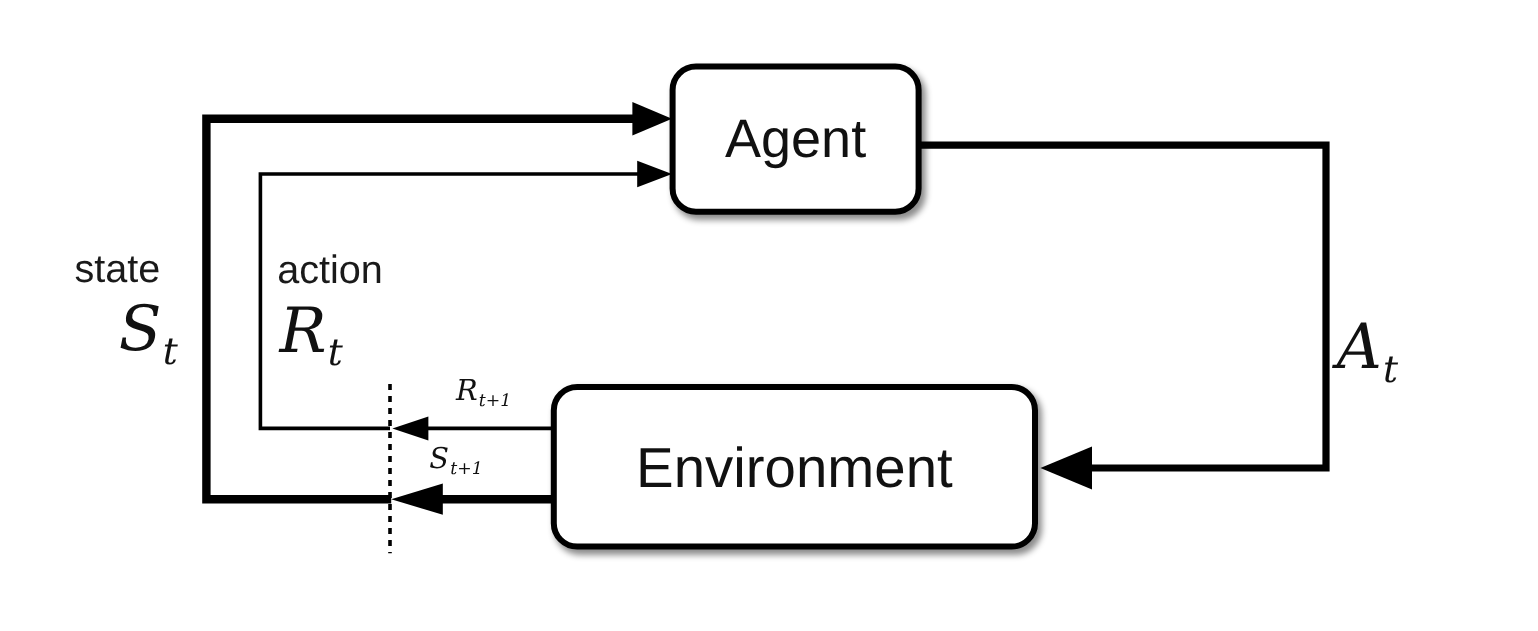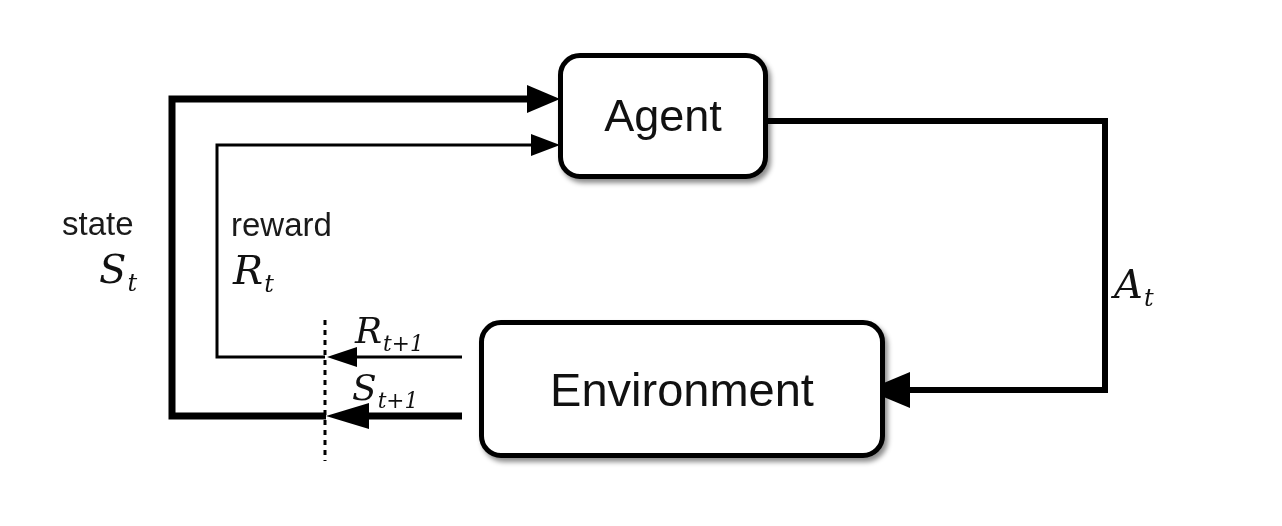--- a/index.html
+++ b/index.html
@@ -38,48 +38,47 @@
     width: 210px;
     height: 126px;
     font-size: 45px;
   }
   .node.environment {
     left: 459px;
     top: 320px;
     width: 406px;
     height: 138px;
     font-size: 47px;
-    margin-left: 20px;
   }
   .word-label {
     position: absolute;
     color: #1a1a1a;
     font-size: 33px;
     line-height: 1;
     white-space: nowrap;
   }
   .math-label {
     position: absolute;
     color: #111111;
     font-family: "DejaVu Serif", serif;
     font-style: italic;
-    font-size: 40px;
+    font-size: 52px;
     line-height: 1;
     white-space: nowrap;
   }
   .math-label sub {
     font-size: 0.6em;
     line-height: 0;
     vertical-align: -0.35em;
     margin-left: 1px;
   }
   .math-label.next {
-    font-size: 36px;
+    font-size: 24px;
     width: 96px;
-    text-align: left;
+    text-align: center;
   }
 </style>
 </head>
 <body>
 
 <div class="canvas">
 
   <svg width="1282" height="526" viewBox="0 0 1282 526">
 
     <g>
@@ -113,26 +112,26 @@
   <div class="node agent">
     <span>Agent</span>
   </div>
 
   <div class="node environment">
     <span>Environment</span>
   </div>
 
   <div class="word-label" style="left:62px; top:207px; width:100px; text-align:left;">state</div>
 
-  <div class="word-label" style="left:231px; top:208px;">reward</div>
+  <div class="word-label" style="left:231px; top:208px;">action</div>
 
 
   <div class="math-label" style="left:99px; top:249px;"><span>S</span><sub>t</sub></div>
 
   <div class="math-label" style="left:233px; top:250px;"><span>R</span><sub>t</sub></div>
 
   <div class="math-label" style="left:1114px; top:264px;font-style:italic;"><span>A</span><sub>t</sub></div>
 
   <div class="math-label next" style="left:355px; top:313px;"><span>R</span><sub>t+1</sub></div>
 
-  <div class="math-label next" style="left:352px; top:370px;"><span>S</span><sub>t+1</sub></div>
+  <div class="math-label next" style="left:332px; top:370px;"><span>S</span><sub>t+1</sub></div>
 
 </div>
 
 </body></html>

